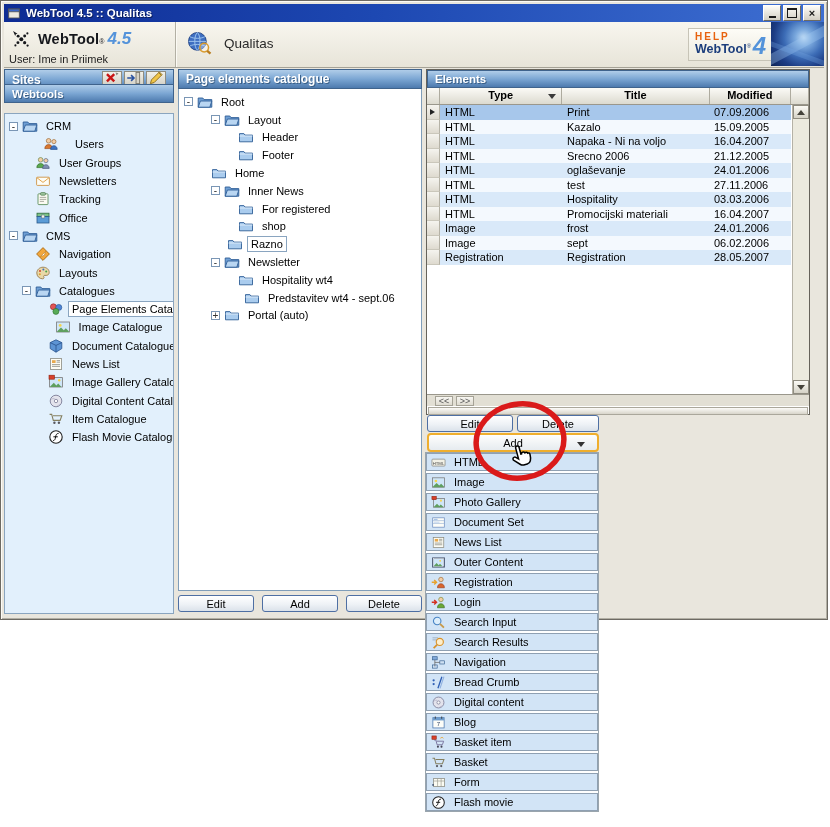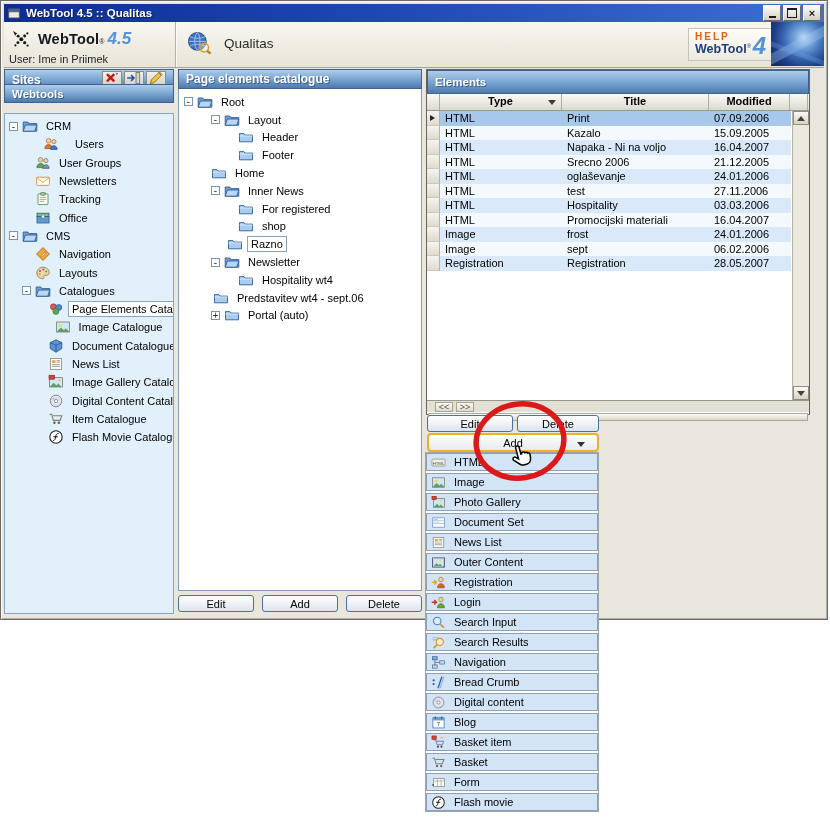--- a/index.html
+++ b/index.html
@@ -79,22 +79,22 @@
   
   .cat-head{position:absolute;left:177px;top:68px;width:244px;height:20px;}
   .cat-body{position:absolute;left:177px;top:88px;width:244px;height:502px;background:#fff;
             border:1px solid #7f9db9;border-top:none;box-sizing:border-box;overflow:hidden;padding-top:4px;}
   .cat-buttons{position:absolute;left:177px;top:594px;width:244px;height:17px;display:flex;justify-content:space-between;}
   .cat-buttons .btn{width:76px;height:17px;}
 
   
   .el-panel{position:absolute;left:425px;top:68px;width:382px;height:344px;border:1px solid #66635a;
             box-sizing:content-box;background:#fff;}
-  .el-head{height:24px;font-size:11.5px;}
-  .ghead{display:flex;height:16px;background:linear-gradient(#fbfaf6,#dcdacf);border-bottom:1px solid #9a978c;}
+  .el-head{height:18px;font-size:11.5px;}
+  .ghead{display:flex;height:16px;background:linear-gradient(#fbfaf6,#dcdacf);border-bottom:1px solid #9a978c;justify-content:space-between;}
   .ghead .hcell{box-sizing:border-box;border-right:1px solid #aeab9f;font-weight:bold;text-align:center;
                 line-height:15px;position:relative;overflow:hidden;}
   .h-gut{width:13px;} .h-type{width:122px;} .h-title{width:147px;} .h-mod{width:81px;} .h-stub{width:18px;border-right:none;}
   .sortarrow{position:absolute;right:5px;top:6px;width:0;height:0;
              border-left:4px solid transparent;border-right:4px solid transparent;border-top:5px solid #3a3a3a;}
   .listwrap{position:relative;height:289px;background:#fff;overflow:hidden;}
   .grid-row{display:flex;height:14.5px;line-height:14px;width:364px;}
   .grid-row.blue{background:#d9e9f9;} .grid-row.white{background:#f4f9fe;} .grid-row.sel{background:#a7c7eb;}
   .gcell{width:13px;flex:none;background:linear-gradient(#f5f4ef,#dedacf);border-right:1px solid #b5b2a6;
          border-bottom:1px solid #cac7bb;box-sizing:border-box;position:relative;}
@@ -557,21 +557,21 @@
 
           <span class="ic">
             <svg viewBox="0 0 16 16">
               <path d="M1.5 12.8V4.6h4.4l1.1 1.5h7.5v6.7z" fill="#aaccee" stroke="#2f5e96" stroke-width=".9"></path>
               <path d="M1.5 7h13" stroke="#e8f2fb" stroke-width=".8"></path>
             </svg>
           </span>
           <span class="tree-label">Hospitality wt4</span>
         </div>
 
-        <div class="tree-row" style="padding-left: 34px;">
+        <div class="tree-row" style="padding-left: 65px;">
 
           <span class="ic">
             <svg viewBox="0 0 16 16">
               <path d="M1.5 12.8V4.6h4.4l1.1 1.5h7.5v6.7z" fill="#aaccee" stroke="#2f5e96" stroke-width=".9"></path>
               <path d="M1.5 7h13" stroke="#e8f2fb" stroke-width=".8"></path>
             </svg>
           </span>
           <span class="tree-label">Predstavitev wt4 - sept.06</span>
         </div>
 

